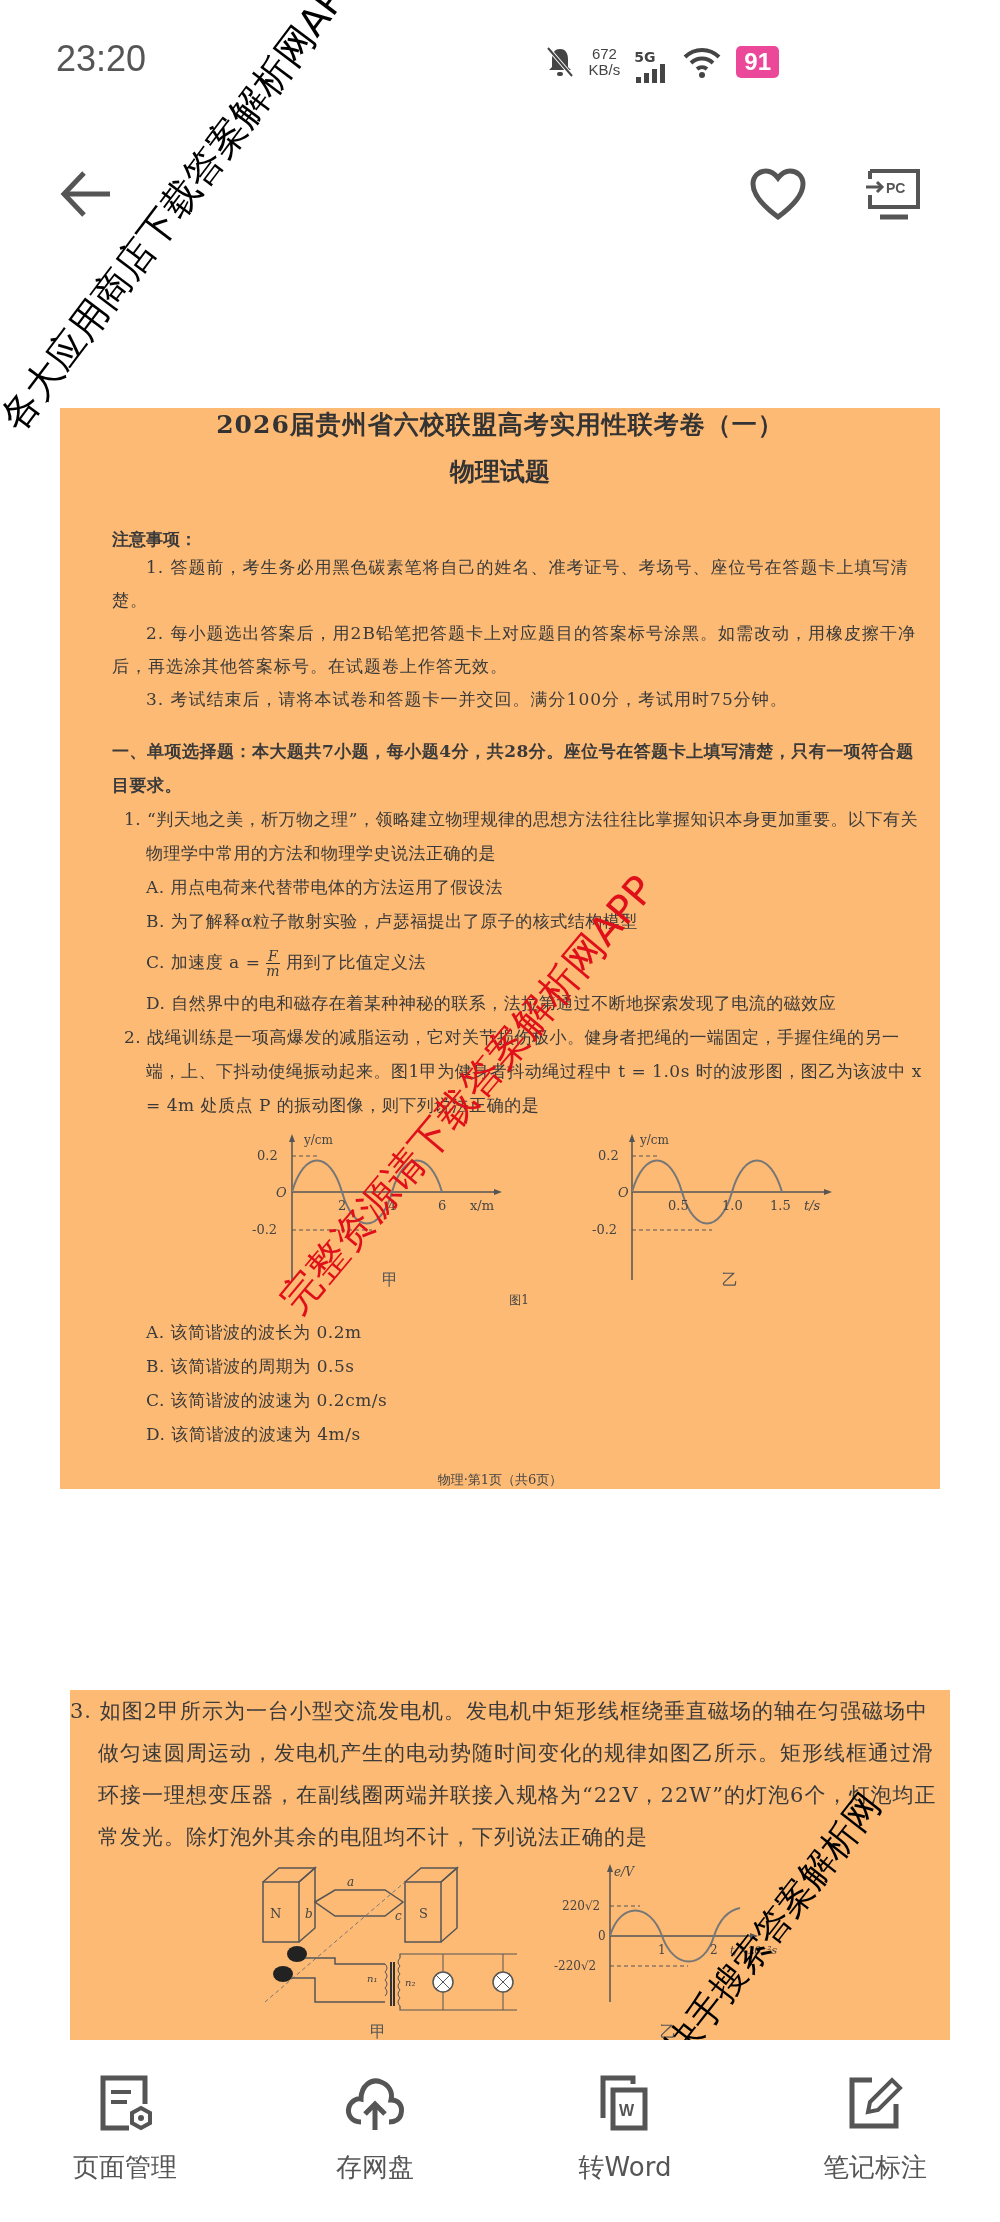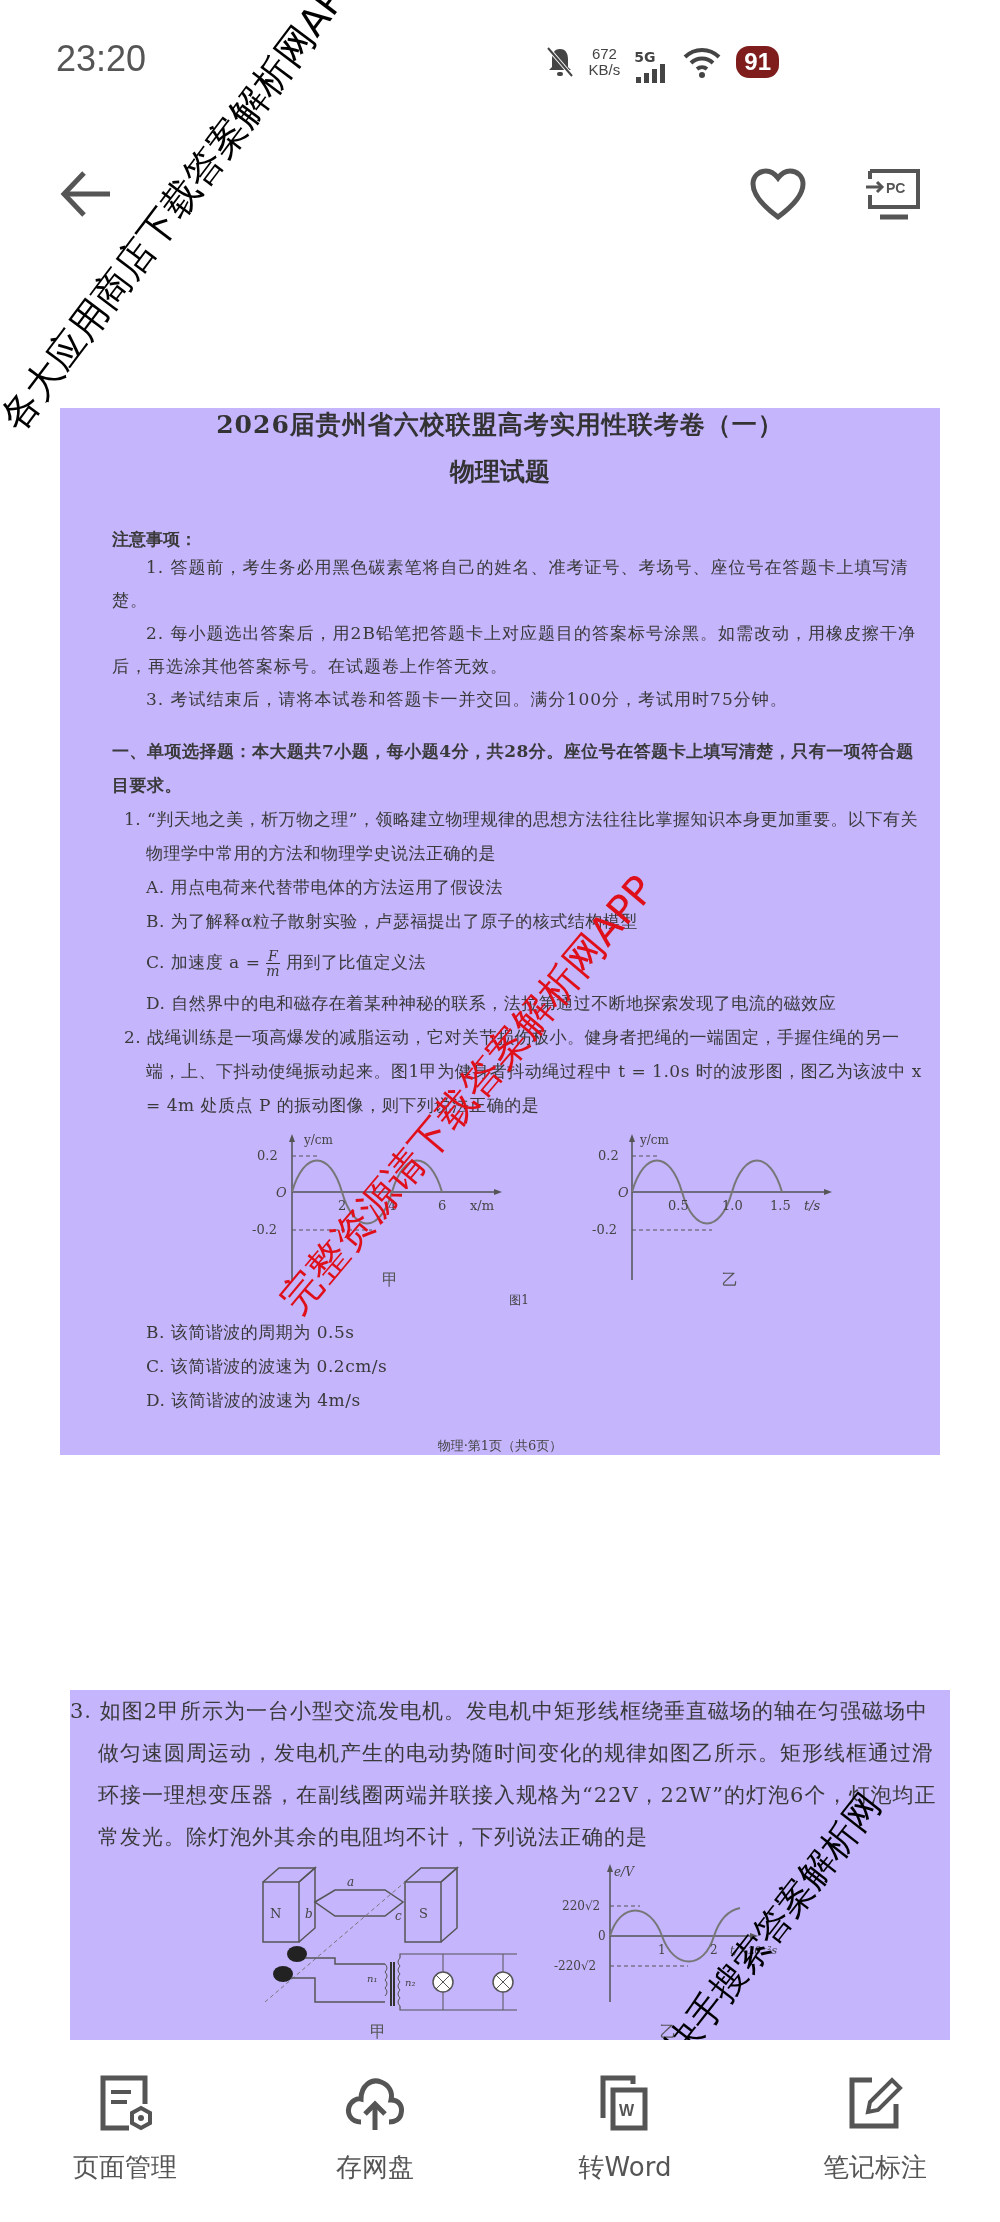--- a/index.html
+++ b/index.html
@@ -3,24 +3,24 @@
 <meta charset="utf-8">
 <style>
   html, body { margin:0; padding:0; }
   body { width:1000px; height:2222px; background:#ffffff; position:relative; overflow:hidden;
          font-family:"DejaVu Sans", sans-serif; color:#333; }
   .statusbar { position:absolute; left:0; top:10px; width:835px; height:110px; }
   .time { position:absolute; left:56px; top:28px; font-size:36px; color:#555; font-family:"Liberation Sans", sans-serif; }
   .status-icons { position:absolute; right:56px; top:30px; display:flex; align-items:center; gap:14px; color:#444; }
   .speed { font-size:15px; line-height:16px; text-align:center; font-family:"Liberation Sans", sans-serif; }
   .net { font-size:14px; font-weight:bold; line-height:14px;margin-top:10px; }
-  .battery { background:#7f1d1d; color:#fff; font-size:24px; font-weight:bold; padding:2px 8px; border-radius:13px; font-family:"Liberation Sans", sans-serif; }
+  .battery { background:#ec4899; color:#fff; font-size:24px; font-weight:bold; padding:2px 8px; border-radius:5px; font-family:"Liberation Sans", sans-serif; }
   .topbar { position:absolute; left:0; top:150px; width:929px; height:90px; }
   .tb-btn { position:absolute; top:12px; width:64px; height:64px; display:flex; align-items:center; justify-content:center; cursor:pointer; }
-  .page { position:absolute; left:60px; width:880px; background:#c4b5fd; font-family:"DejaVu Serif", serif; color:#3a3a3a; }
+  .page { position:absolute; left:60px; width:880px; background:#fdba74; font-family:"DejaVu Serif", serif; color:#3a3a3a; }
   .doc-title { text-align:center; font-size:25px; font-weight:bold; color:#333; margin:0; letter-spacing:1px; }
   .doc-subtitle { text-align:center; font-size:25px; font-weight:bold; color:#333; margin-top:14px; }
   .notice-head { font-size:17px; font-weight:bold; margin-top:40px; }
   .para { font-size:17px; line-height:33px; letter-spacing:1px; }
   .indent { text-indent:34px; }
   .section { font-size:17px; font-weight:bold; line-height:34px; margin-top:18px; letter-spacing:0.5px; }
   .q { font-size:17px; line-height:34px; padding-left:34px; text-indent:-22px; letter-spacing:0.5px; }
   .opt { font-size:17px; line-height:34px; padding-left:34px; letter-spacing:0.5px; }
   .frac { display:inline-block; vertical-align:middle; text-align:center; font-style:italic; font-size:14px; line-height:14px; }
   .frac .bar { border-top:1px solid #333; display:block; }
@@ -153,20 +153,21 @@
         <text x="86" y="80" font-size="13" fill="#444" font-family="DejaVu Serif, serif">0.5</text>
         <text x="140" y="80" font-size="13" fill="#444" font-family="DejaVu Serif, serif">1.0</text>
         <text x="188" y="80" font-size="13" fill="#444" font-family="DejaVu Serif, serif">1.5</text>
         <text x="222" y="80" font-size="13" font-style="italic" fill="#444" font-family="DejaVu Serif, serif">t/s</text>
       </svg>
       <span class="fig-cap" style="left:270px; top:140px;">甲</span>
       <span class="fig-cap" style="left:610px; top:140px;">乙</span>
     </div>
     <div style="text-align:center; font-size:12px; color:#444; margin-top:-8px; margin-bottom:6px;">图1</div>
 
+    <div class="opt">A. 该简谐波的波长为 0.2m</div>
     <div class="opt">B. 该简谐波的周期为 0.5s</div>
     <div class="opt">C. 该简谐波的波速为 0.2cm/s</div>
     <div class="opt">D. 该简谐波的波速为 4m/s</div>
   </div>
   <div class="footer-note">物理·第1页（共6页）</div>
 </div>
 
 <div class="page" style="top:1690px; left:70px; width:880px;">
   <div style="font-size:21px; line-height:42px; padding-left:28px; text-indent:-28px; letter-spacing:1px;">3. 如图2甲所示为一台小型交流发电机。发电机中矩形线框绕垂直磁场的轴在匀强磁场中做匀速圆周运动，发电机产生的电动势随时间变化的规律如图乙所示。矩形线框通过滑环接一理想变压器，在副线圈两端并联接入规格为“22V，22W”的灯泡6个，灯泡均正常发光。除灯泡外其余的电阻均不计，下列说法正确的是</div>
   <div style="position:relative; height:190px; margin-top:4px;">

